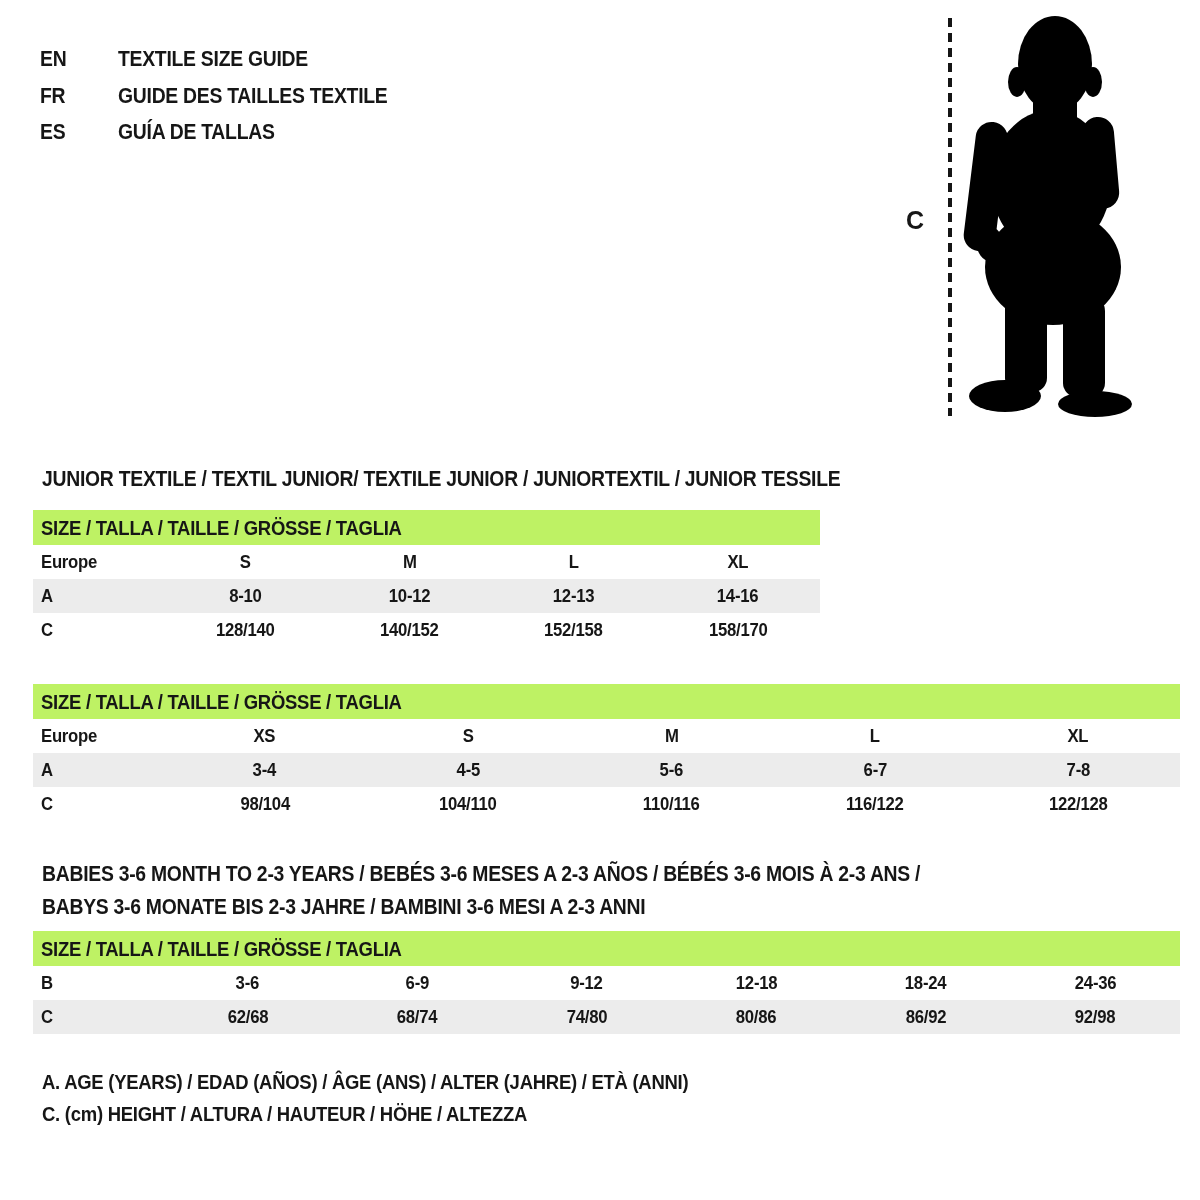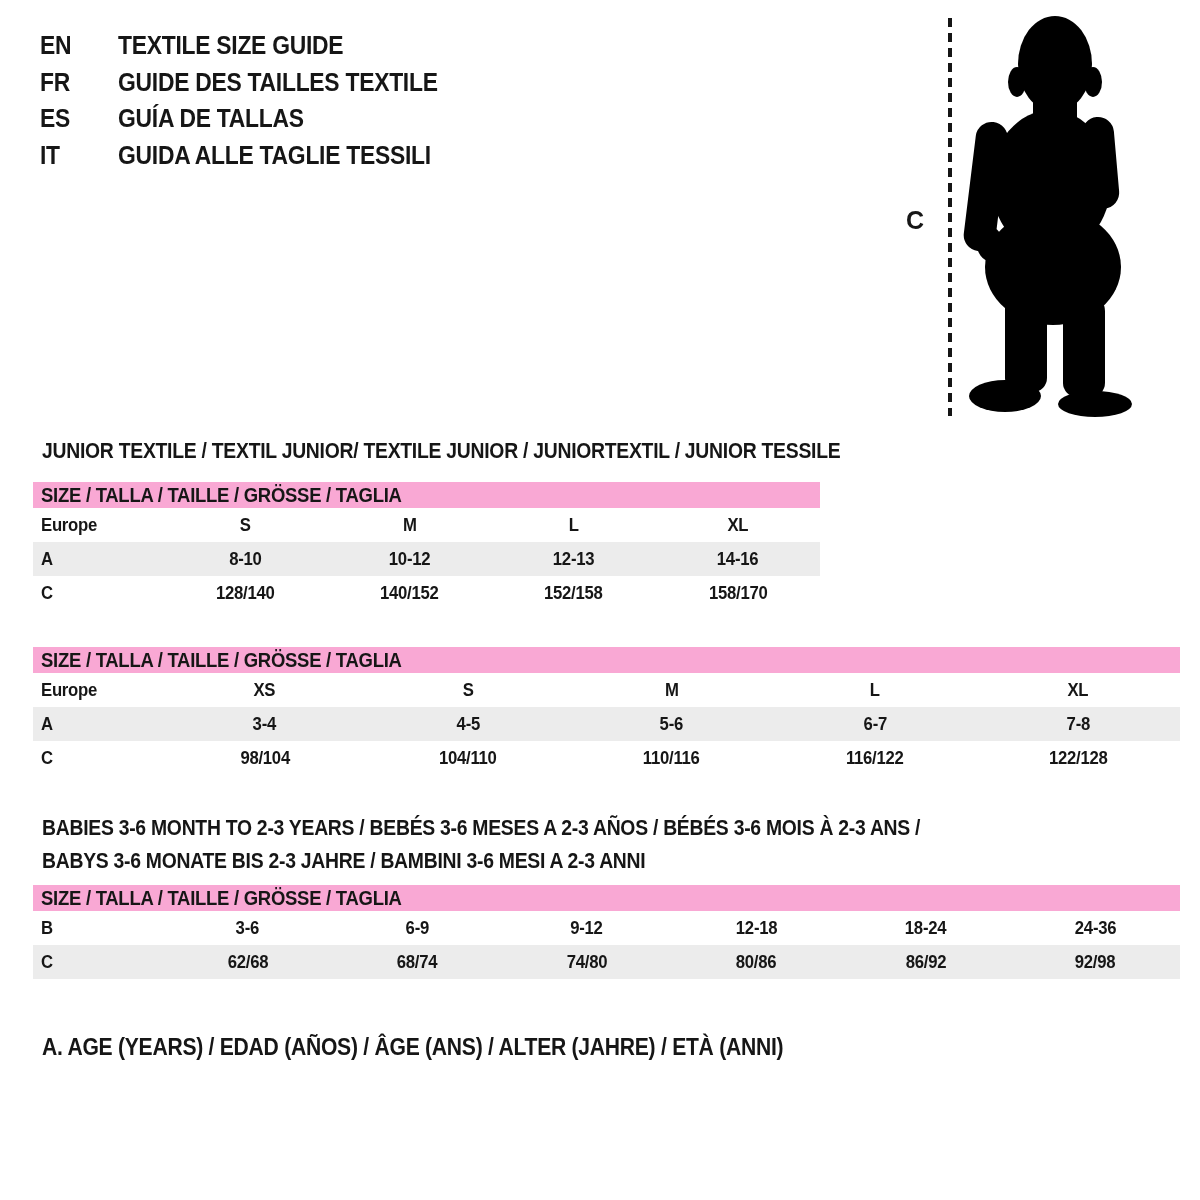--- a/index.html
+++ b/index.html
@@ -8,67 +8,63 @@
     background:#ffffff;color:#161616;
     font-family:"Liberation Sans",sans-serif;
     font-weight:bold;
     overflow:hidden;
   }
   .cond{display:inline-block;transform:scaleX(0.88);transform-origin:0 50%;white-space:nowrap;letter-spacing:-0.3px;}
   .cellc{display:inline-block;transform:scaleX(0.88);transform-origin:50% 50%;white-space:nowrap;letter-spacing:-0.3px;}
 
   
   .top{position:relative;height:430px;}
-  .langs{position:absolute;top:30px;left:40px;font-size:26px;}
+  .langs{position:absolute;top:46px;left:40px;font-size:22px;}
   .lang-row{display:flex;align-items:baseline;height:36.5px;}
   .lang-code{width:78px;flex:0 0 78px;}
   .dash-line{position:absolute;left:948px;top:18px;width:4px;height:398px;
     background:repeating-linear-gradient(to bottom,#151515 0 9px,transparent 9px 15px);}
   .c-label{position:absolute;left:906px;top:206px;font-size:25px;}
   .toddler-svg{position:absolute;left:963px;top:12px;}
 
   
   .section{margin-left:33px;margin-right:20px;}
-  .sec-title{margin-left:9px;font-size:22px;line-height:26px;}
+  .sec-title{margin-left:9px;font-size:22px;line-height:26px;margin-top:28px;}
   .sec-title .sub-small{font-size:14px;vertical-align:-4px;letter-spacing:-0.3px;}
   .title-line{display:block;}
   .babies-title{line-height:33px;}
 
   table{border-collapse:collapse;table-layout:fixed;}
   .tbl-junior{width:787px;margin-top:18px;}
   .tbl-wide{width:1147px;margin-top:18px;}
   .tbl-babies{width:1147px;margin-top:8px;}
-  tr.bar td{background:#f9a8d4;height:26px;text-align:left;padding:0 0 0 8px;font-size:21px;}
+  tr.bar td{background:#bef264;height:35px;text-align:left;padding:0 0 0 8px;font-size:21px;}
   td{height:34px;text-align:center;font-size:19px;padding:0;}
   td.rowlabel{text-align:left;padding-left:8px;width:130px;}
   tr.alt{background:#ececec;}
 
-  .footnotes{margin:52px 0 0 42px;font-size:24px;}
+  .footnotes{margin:32px 0 0 42px;font-size:21px;}
   .footnotes .fline{line-height:32px;}
 </style>
 </head>
 <body>
 
 <div class="top">
   <div class="langs">
     <div class="lang-row">
       <span class="lang-code cond">EN</span>
       <span class="cond">TEXTILE SIZE GUIDE</span>
     </div>
     <div class="lang-row">
       <span class="lang-code cond">FR</span>
       <span class="cond">GUIDE DES TAILLES TEXTILE</span>
     </div>
     <div class="lang-row">
       <span class="lang-code cond">ES</span>
       <span class="cond">GUÍA DE TALLAS</span>
-    </div>
-    <div class="lang-row">
-      <span class="lang-code cond">IT</span>
-      <span class="cond">GUIDA ALLE TAGLIE TESSILI</span>
     </div>
   </div>
 
   <span class="c-label">C</span>
   <div class="dash-line"></div>
 
   <svg class="toddler-svg" width="175" height="405" viewBox="0 0 175 405" fill="#000000" xmlns="http://www.w3.org/2000/svg">
     <ellipse cx="92" cy="52" rx="37" ry="48"></ellipse>
     <ellipse cx="54" cy="70" rx="9" ry="15"></ellipse>
     <ellipse cx="130" cy="70" rx="9" ry="15"></ellipse>
@@ -204,13 +200,14 @@
       <td><span class="cellc">80/86</span></td>
       <td><span class="cellc">86/92</span></td>
       <td><span class="cellc">92/98</span></td>
     </tr>
   </tbody>
     </table>
 </div>
 
 <div class="footnotes">
   <div class="fline"><span class="cond">A. AGE (YEARS) / EDAD (AÑOS) / ÂGE (ANS) / ALTER (JAHRE) / ETÀ (ANNI)</span></div>
+  <div class="fline"><span class="cond">C. (cm) HEIGHT / ALTURA / HAUTEUR / HÖHE / ALTEZZA</span></div>
 </div>
 
 </body></html>

